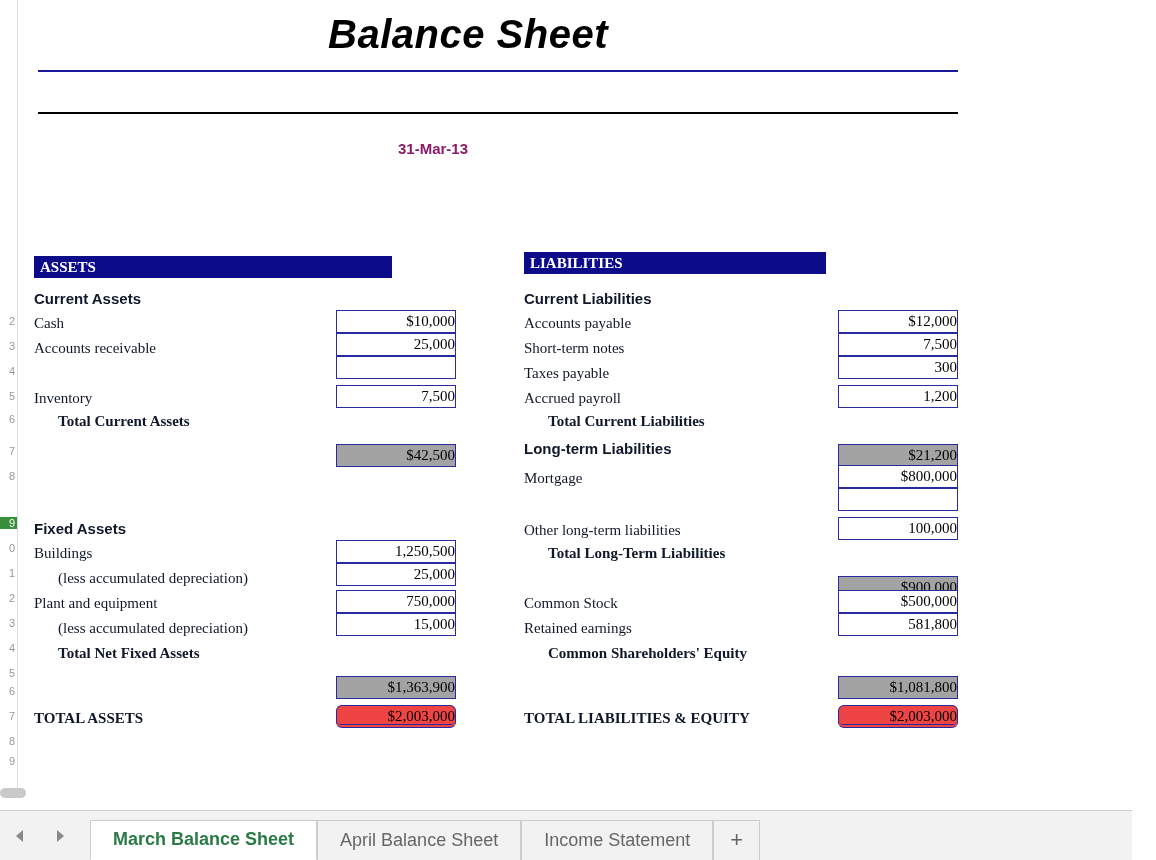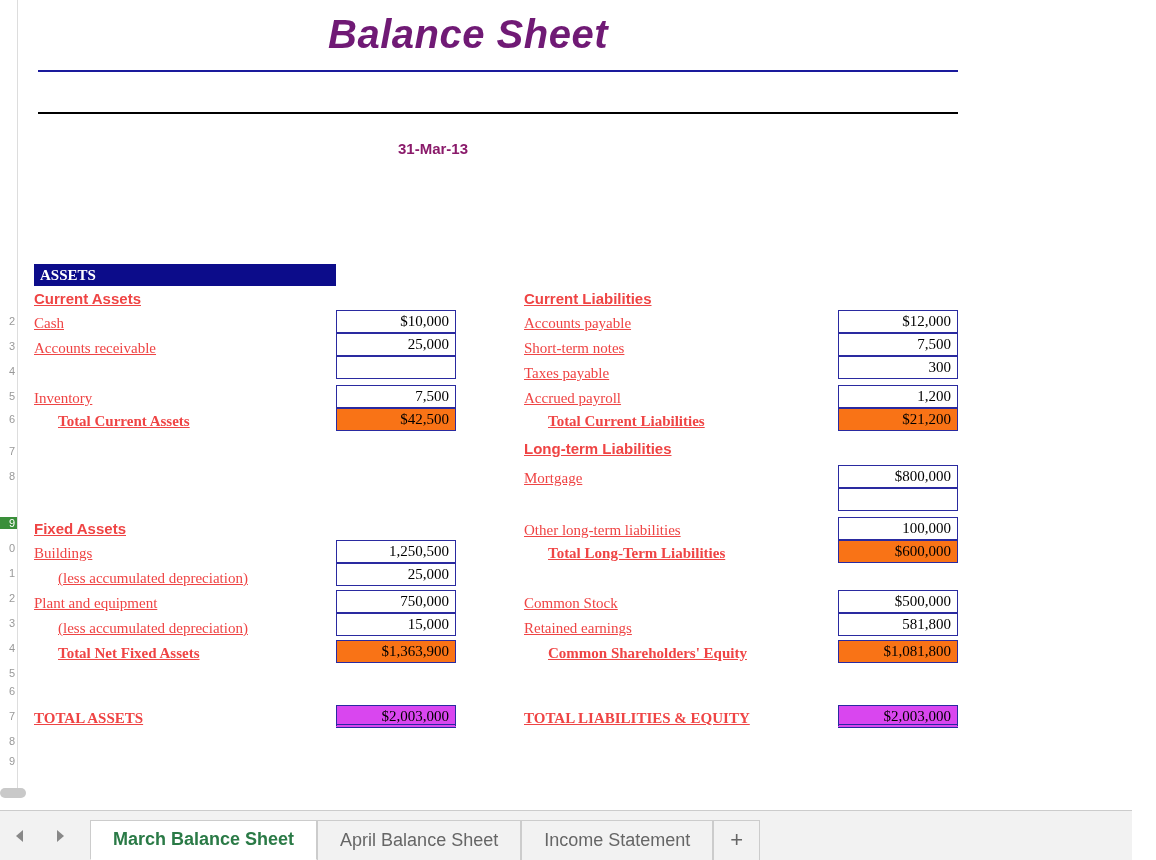--- a/index.html
+++ b/index.html
@@ -45,21 +45,21 @@
   }
 
   .title {
     position:absolute;
     left: 310px;
     top: 12px;
     font-family: Arial, sans-serif;
     font-weight: 900;
     font-style: italic;
     font-size: 40px;
-    color: #701a75;
+    color: #000000;
     letter-spacing: 0.5px;
   }
   .rule1 {
     position:absolute;
     left: 20px; top: 70px;
     width: 920px;
     border-bottom: 2px solid #1a1a9c;
   }
   .company {
     position:absolute;
@@ -84,42 +84,43 @@
     position:absolute;
     height: 22px;
     background: #0c0c8a;
     color:#fff;
     font-weight: 700;
     font-family: "Times New Roman", serif;
     font-size: 15px;
     padding-left: 6px;
     line-height: 22px;
   }
-  .hdr.assets { left:16px; top:264px; width: 302px; }
+  .hdr.assets { left:16px; top:256px; width: 358px; }
   .hdr.liab   { left:506px; top:252px; width: 302px; }
 
-  .lbl { position:absolute; font-size:15px; color:#ef4444; font-family:"Times New Roman",serif;text-decoration:underline; }
+  .lbl { position:absolute; font-size:15px; color:#0f172a; font-family:"Times New Roman",serif; }
   .bold { font-weight:700; font-family: Arial, sans-serif; font-size:15px; }
   .ind1 { padding-left: 24px; }
 
   .valcell {
     position:absolute;
     width: 120px; height: 23px;
     border: 1px solid #2a2aa0;
     text-align: right;
-    padding-right: 6px;
+    padding-right: 0;
     font-size: 15px;
     font-family: "Times New Roman", serif;
     line-height: 21px;
     background:#fff;
   }
-  .valcell.total { background: #f97316; }
+  .valcell.total { background: #a3a3a3; margin-top: 36px; }
   .valcell.grand {
-    background:#d946ef;
+    background:#ef4444;
     border-bottom: 4px double #2a2aa0;
+    border-radius: 6px;
   }
 
   .colL { left: 318px; }
   .colR { left: 820px; }
 
   
   .scrollthumb {
     position:absolute;
     left:0; top:788px;
     width: 26px; height: 10px;
@@ -195,20 +196,21 @@
 </div>
 
 <div class="sheet">
 
   <div class="title">Balance Sheet</div>
   <div class="rule1"></div>
   <div class="rule2"></div>
   <div class="date">31-Mar-13</div>
 
   <div class="hdr assets">ASSETS</div>
+  <div class="hdr liab">LIABILITIES</div>
 
   <div class="lbl bold" style="left:16px; top:290px">Current Assets</div>
 
   <div class="lbl" style="left:16px; top:315px">Cash</div>
   <div class="valcell colL" style="top:310px">$10,000</div>
 
   <div class="lbl" style="left:16px; top:340px">Accounts receivable</div>
   <div class="valcell colL" style="top:333px">25,000</div>
 
   <div class="valcell colL" style="top:356px"></div>
@@ -260,21 +262,21 @@
 
   <div class="lbl" style="left:506px; top:470px">Mortgage</div>
   <div class="valcell colR" style="top:465px">$800,000</div>
 
   <div class="valcell colR" style="top:488px"></div>
 
   <div class="lbl" style="left:506px; top:522px">Other long-term liabilities</div>
   <div class="valcell colR" style="top:517px">100,000</div>
 
   <div class="lbl bold ind1" style="left:506px; top:545px; font-family:'Times New Roman',serif">Total Long-Term Liabilities</div>
-  <div class="valcell total colR" style="top:540px">$600,000</div>
+  <div class="valcell total colR" style="top:540px">$900,000</div>
 
   <div class="lbl" style="left:506px; top:595px">Common Stock</div>
   <div class="valcell colR" style="top:590px">$500,000</div>
 
   <div class="lbl" style="left:506px; top:620px">Retained earnings</div>
   <div class="valcell colR" style="top:613px">581,800</div>
 
   <div class="lbl bold ind1" style="left:506px; top:645px; font-family:'Times New Roman',serif">Common Shareholders' Equity</div>
   <div class="valcell total colR" style="top:640px">$1,081,800</div>
 

